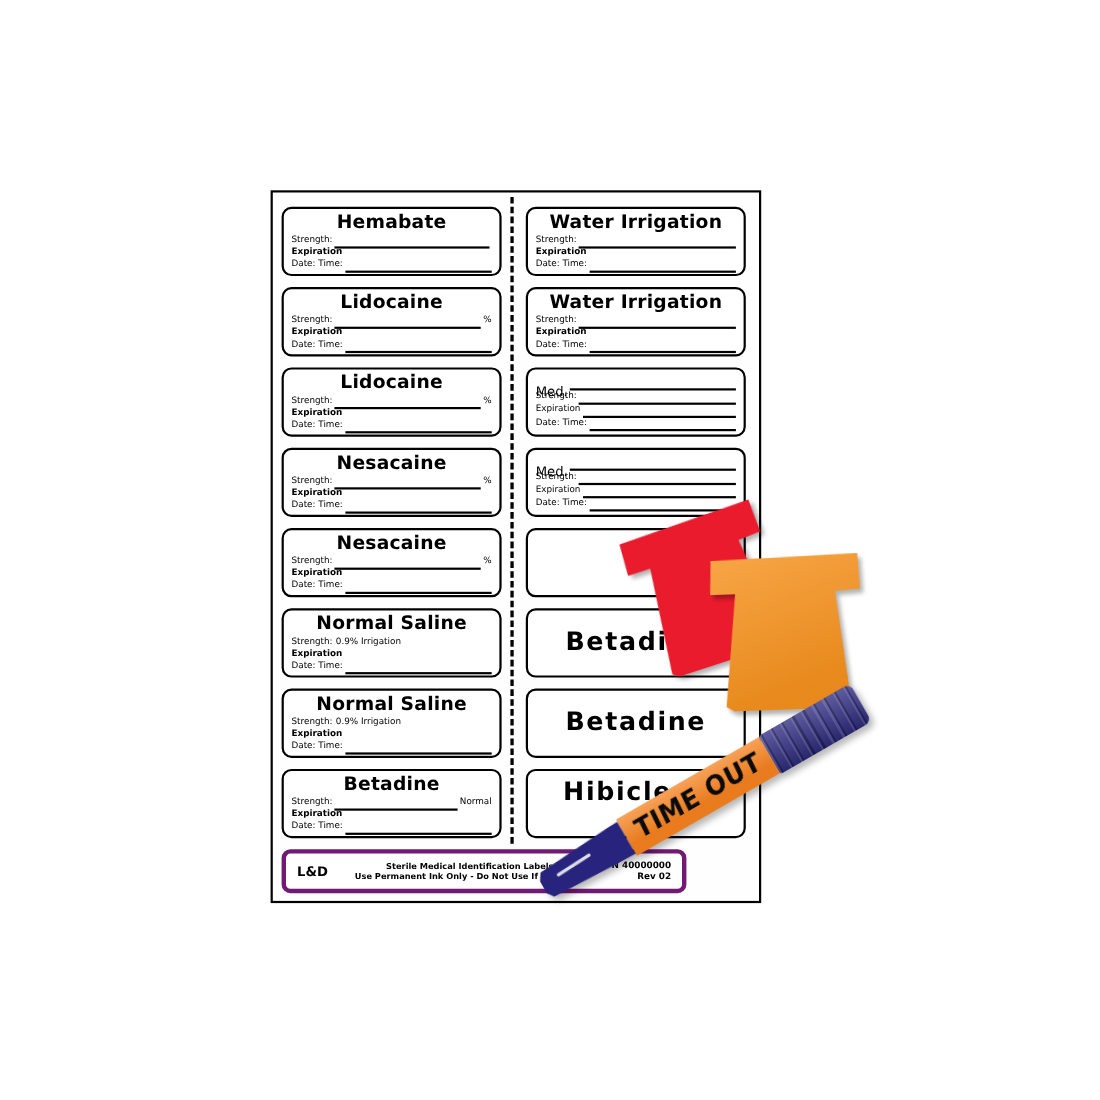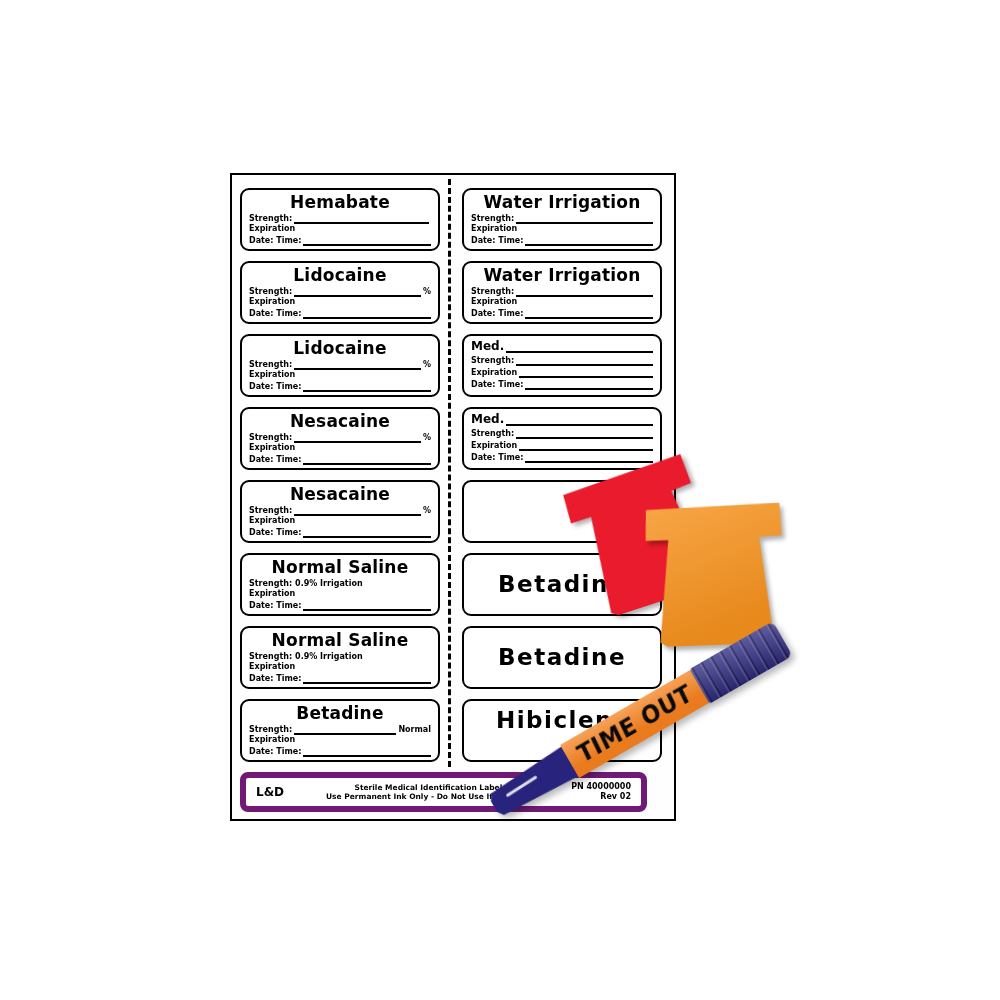--- a/index.html
+++ b/index.html
@@ -3,56 +3,56 @@
 <meta charset="utf-8">
 <style>
   html,body{margin:0;padding:0;}
   body{
     width:1000px;height:1000px;position:relative;overflow:hidden;
     background:#ffffff;
     font-family:"Liberation Sans", sans-serif;
   }
   
   .sheet{
-    position:absolute;left:230px;top:173px;width:446px;height:648px;
+    position:absolute;left:246px;top:173px;width:446px;height:648px;
     background:#fefefe;border:2px solid #000;box-sizing:border-box;z-index:1;
   }
   .divider{
     position:absolute;left:216px;top:4px;height:588px;width:0;
     border-left:3px dashed #000;
   }
   .label{
     position:absolute;width:200px;height:63px;box-sizing:border-box;
     border:2px solid #000;border-radius:9px;background:#fff;
     padding:2px 7px 3px;font-family:"DejaVu Sans", sans-serif;
   }
   .colL{left:8px;} .colR{left:230px;}
   .r0{top:13px;} .r1{top:86px;} .r2{top:159px;} .r3{top:232px;}
   .r4{top:305px;} .r5{top:378px;} .r6{top:451px;} .r7{top:524px;}
   .ltitle{
     text-align:center;font-weight:bold;font-size:17px;line-height:20px;
     letter-spacing:0.2px;white-space:nowrap;
   }
   .lrow{
-    display:flex;align-items:flex-end;font-size:8px;font-weight:bold;
+    display:flex;font-size:8px;font-weight:normal;
     height:12px;line-height:11px;white-space:nowrap;
   }
   .lsmall{font-size:8px;font-weight:bold;height:10px;line-height:10px;}
   .rule{flex:1;border-bottom:2px solid #000;height:100%;margin-left:2px;min-width:8px;}
   .sfx{margin-left:2px;}
   .val{margin-left:3px;}
   .medname{height:15px;}
   .mlbl{font-size:12px;line-height:13px;margin-top:12px;}
   .mrow2{margin-top:1px;}
   .big{display:flex;align-items:center;justify-content:center;}
   .big-top{align-items:flex-start;padding-top:6px;}
   .big-title{font-size:23px;font-weight:bold;letter-spacing:1.5px;white-space:nowrap;}
   .footer{
-    position:absolute;left:8px;top:597px;width:407px;height:40px;box-sizing:border-box;
-    border:6px solid #701a75;border-radius:8px;background:#fff;
+    position:absolute;left:8px;top:597px;width:368px;height:40px;box-sizing:border-box;
+    border:4px solid #701a75;border-radius:8px;background:#fff;
     display:flex;align-items:center;font-family:"DejaVu Sans", sans-serif;font-weight:bold;
   }
   .f-left{font-size:12px;margin:0 6px 0 10px;white-space:nowrap;}
   .f-center{flex:1;text-align:center;font-size:7.5px;line-height:9px;}
   .f-right{text-align:right;font-size:8px;line-height:10px;margin-right:10px;white-space:nowrap;}
   
   .tab{position:absolute;filter:drop-shadow(3px 4px 2px rgba(0,0,0,0.30));}
   .tab-shape{
     width:100%;height:100%;
     clip-path:polygon(3% 2%, 97% 0, 98% 23%, 82% 24%, 90% 97%, 85% 100%, 15% 100%, 10% 97%, 18% 24%, 2% 24%);

